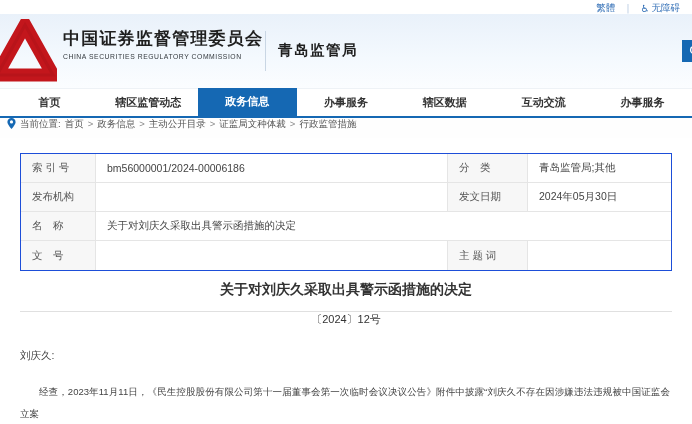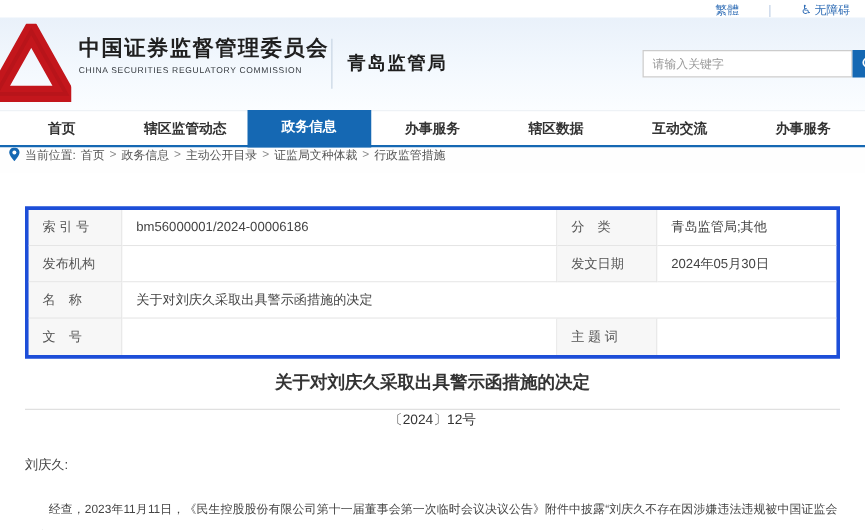--- a/index.html
+++ b/index.html
@@ -5,21 +5,21 @@
   * { margin:0; padding:0; box-sizing:border-box; }
   html,body { background:#fff; }
   .page {
     position:relative; width:692px; height:424px; overflow:hidden;
     background:#fff; font-family:"Liberation Sans","DejaVu Sans",sans-serif;
   }
 
   
   .topbar {
     height:14px; padding:3px 12px 0 0;
-    display:flex; justify-content:flex-end; align-items:center; gap:20px;
+    display:flex; justify-content:flex-end; align-items:center; gap:8px;
     font-size:9.5px; color:#2e6cb5; background:#fff;margin-left:32px;
   }
   .toplink { color:#2e6cb5; cursor:pointer; display:flex; align-items:center; gap:2px; }
   .topsep { color:#9fb8d8; }
   .a11y-glyph { font-size:10px; }
 
   
   .header { position:relative; height:74px; background:linear-gradient(180deg,#e9f1fa 0%,#f4f9fe 60%,#fbfdff 100%); }
   .logo { position:absolute; left:-7px; top:5px; width:64px; height:64px; }
   .org { position:absolute; left:63px; top:13px; }
@@ -39,22 +39,22 @@
 
   
   .breadcrumb { display:flex; align-items:flex-start; height:20px; padding-left:7px; gap:4px; font-size:9.5px; color:#555; background:#fefefe; }
   .crumb { color:#555; cursor:pointer; white-space:nowrap; }
   .crumb-sep { color:#888; }
   .bc-prefix { color:#555; }
 
   
   .content { padding:0 20px; }
   .meta-table {
-    margin-top:27px; display:grid; grid-template-columns:75px 1fr 80px 143px;
-    border:3px solid #1d4ed8; font-size:10.5px;
+    margin-top:15px; display:grid; grid-template-columns:75px 1fr 80px 143px;
+    border:1px solid #1d4ed8; font-size:10.5px;
   }
   .cell { height:29px; display:flex; align-items:center; padding:0 11px; border-right:1px solid #e5e5e5; border-bottom:1px solid #e5e5e5; color:#444; background:#fff; white-space:nowrap; overflow:hidden; }
   .cell.lbl { background:#f7f7f7; color:#555; justify-content:flex-start; }
   .cell.no-r { border-right:none; }
   .cell.no-b { border-bottom:none; }
   .cell.span3 { grid-column:2 / 5; }
 
   .doc-title { margin-top:10px; text-align:center; font-size:14px; font-weight:bold; color:#333; }
   .doc-divider { margin-top:12px; border:none; border-top:1px solid #e0e0e0; }
   .doc-number { margin-top:0; text-align:center; font-size:11px; color:#333; }
@@ -82,21 +82,20 @@
         <polygon points="32,6 60,56 4,56" fill="none" stroke="#a31016" stroke-width="3" stroke-linejoin="miter" opacity="0.35"></polygon>
       </svg>
     </span>
     <div class="org">
       <div class="org-cn">中国证券监督管理委员会</div>
       <div class="org-en">CHINA SECURITIES REGULATORY COMMISSION</div>
     </div>
     <div class="header-vdivider"></div>
     <div class="bureau">青岛监管局</div>
     <div class="search">
-      <input class="search-input" type="text" placeholder="请输入关键字" style="">
       <button class="search-button">
         <svg width="12" height="12" viewBox="0 0 12 12">
           <circle cx="5" cy="5" r="3.4" fill="none" stroke="#fff" stroke-width="1.4"></circle>
           <line x1="7.6" y1="7.6" x2="10.6" y2="10.6" stroke="#fff" stroke-width="1.4"></line>
         </svg>
       </button>
     </div>
   </div>
 
   <div class="nav">

